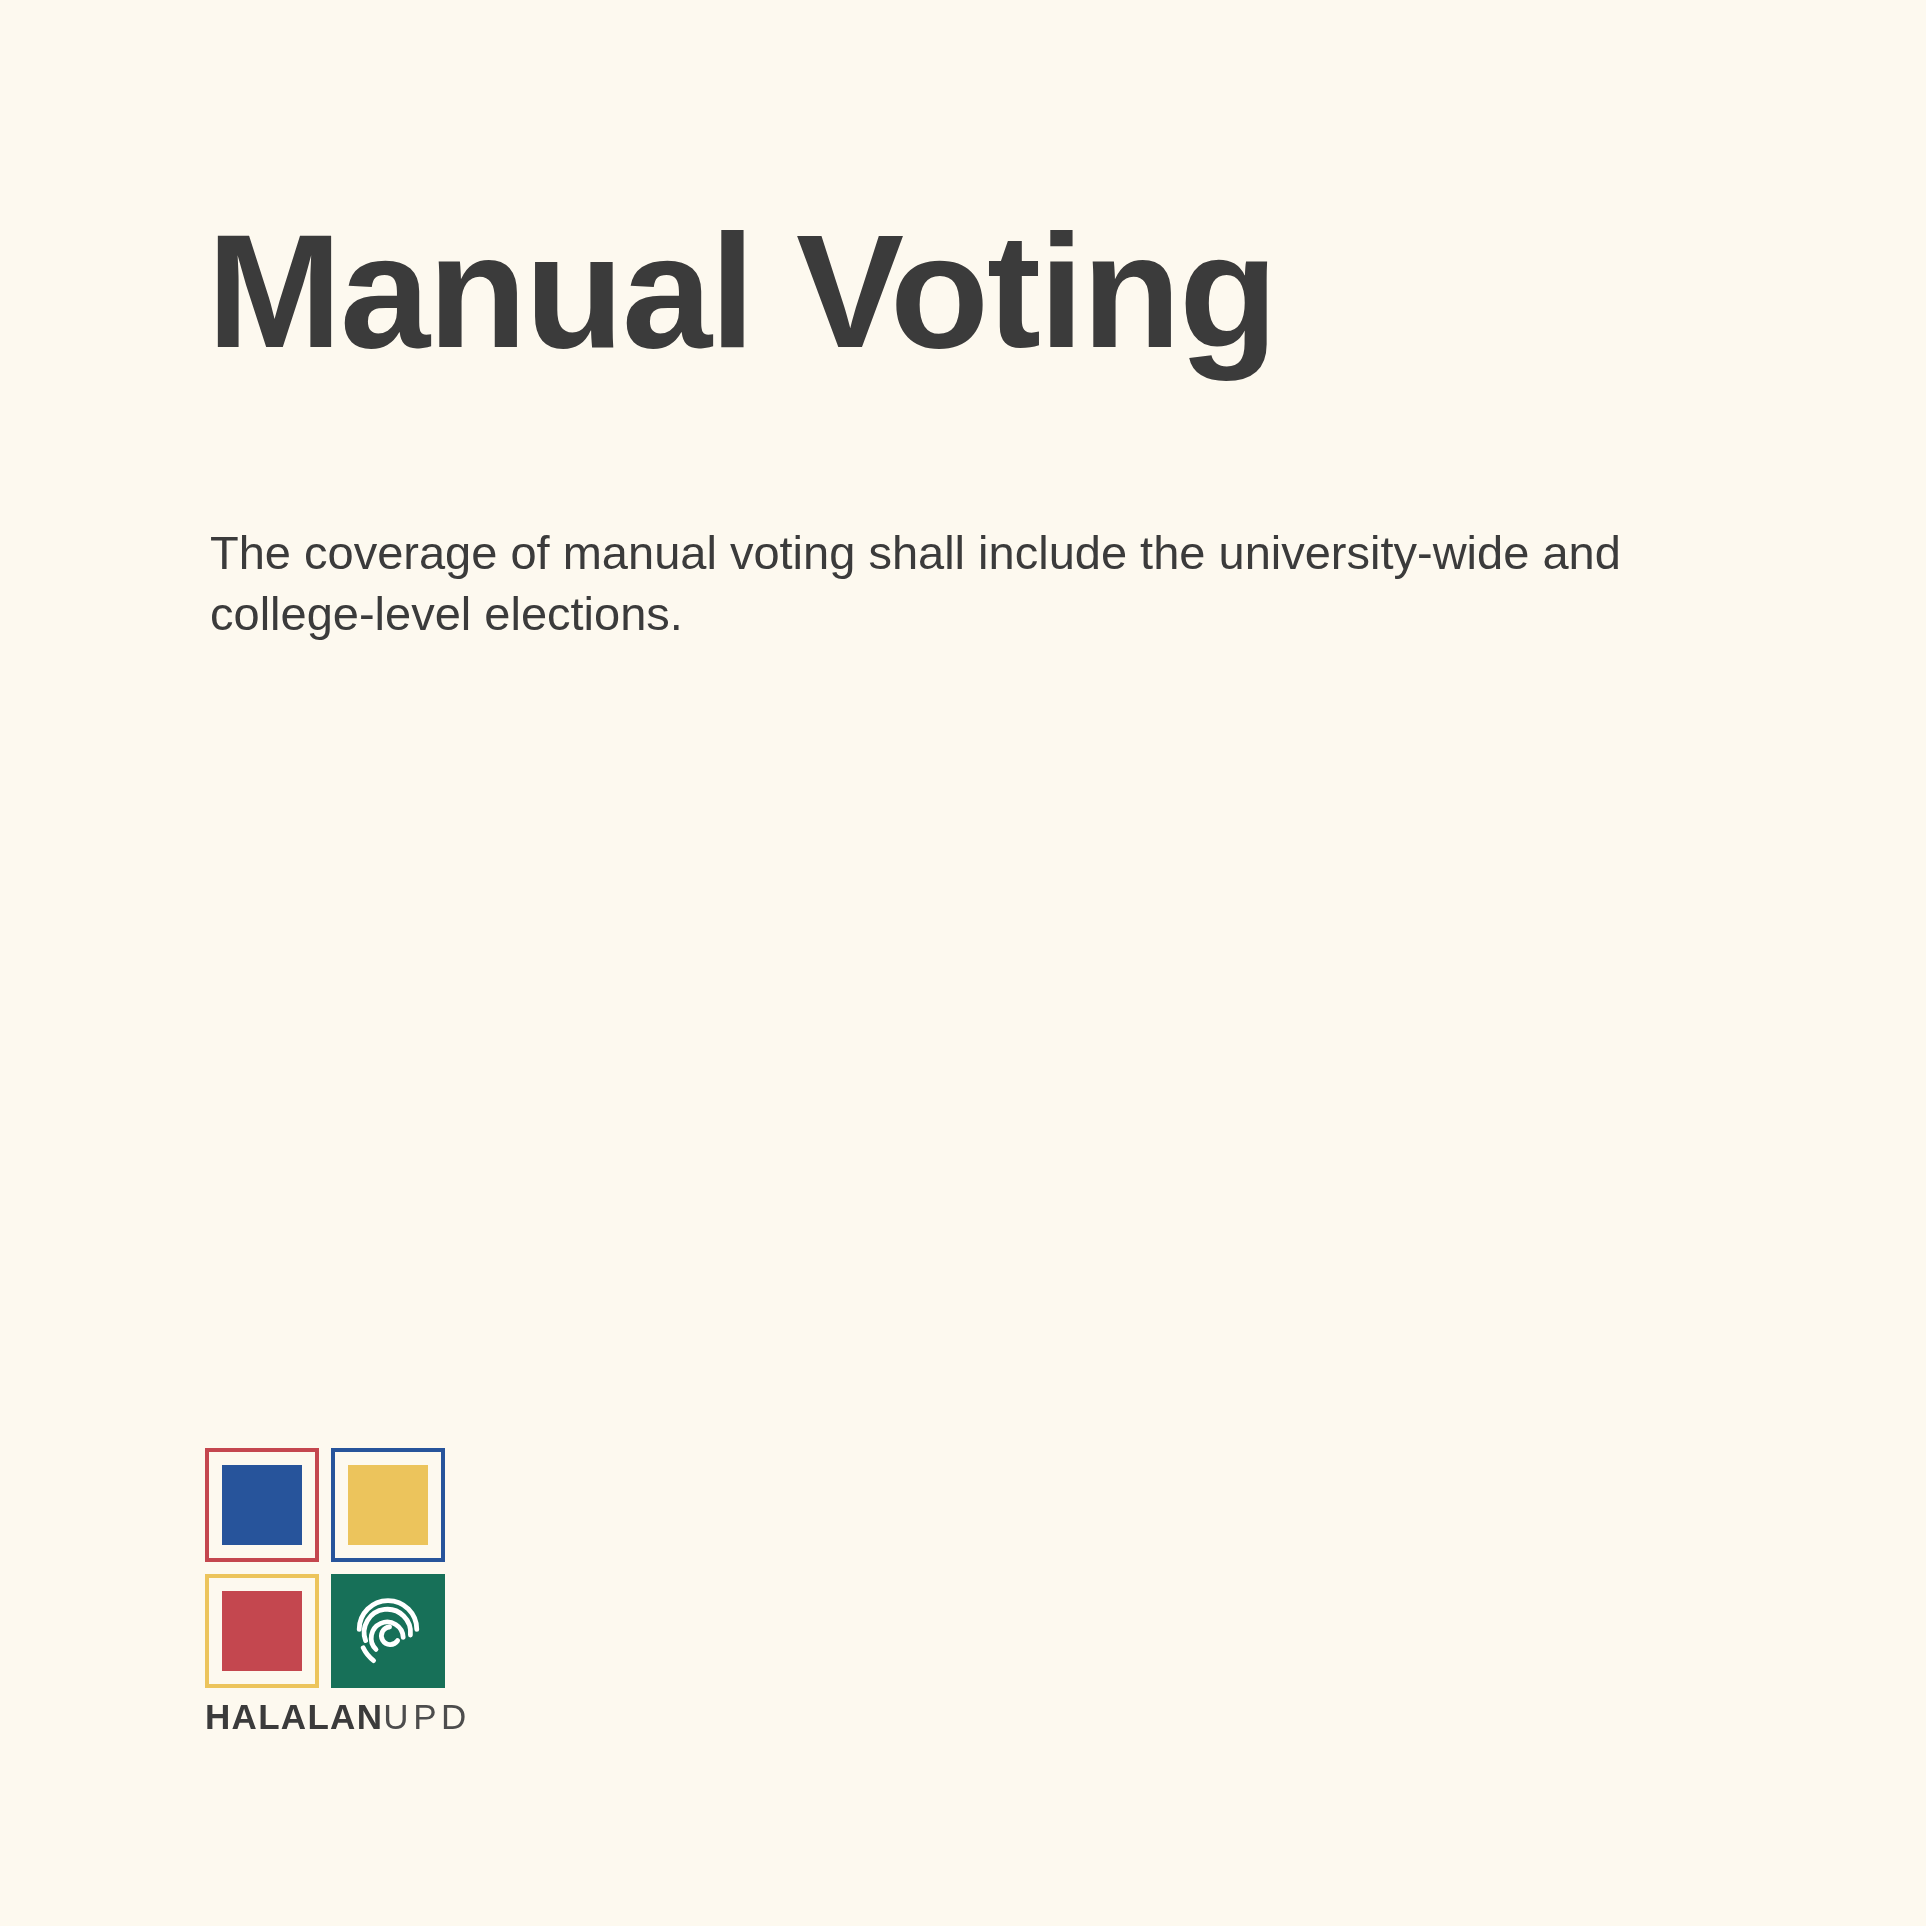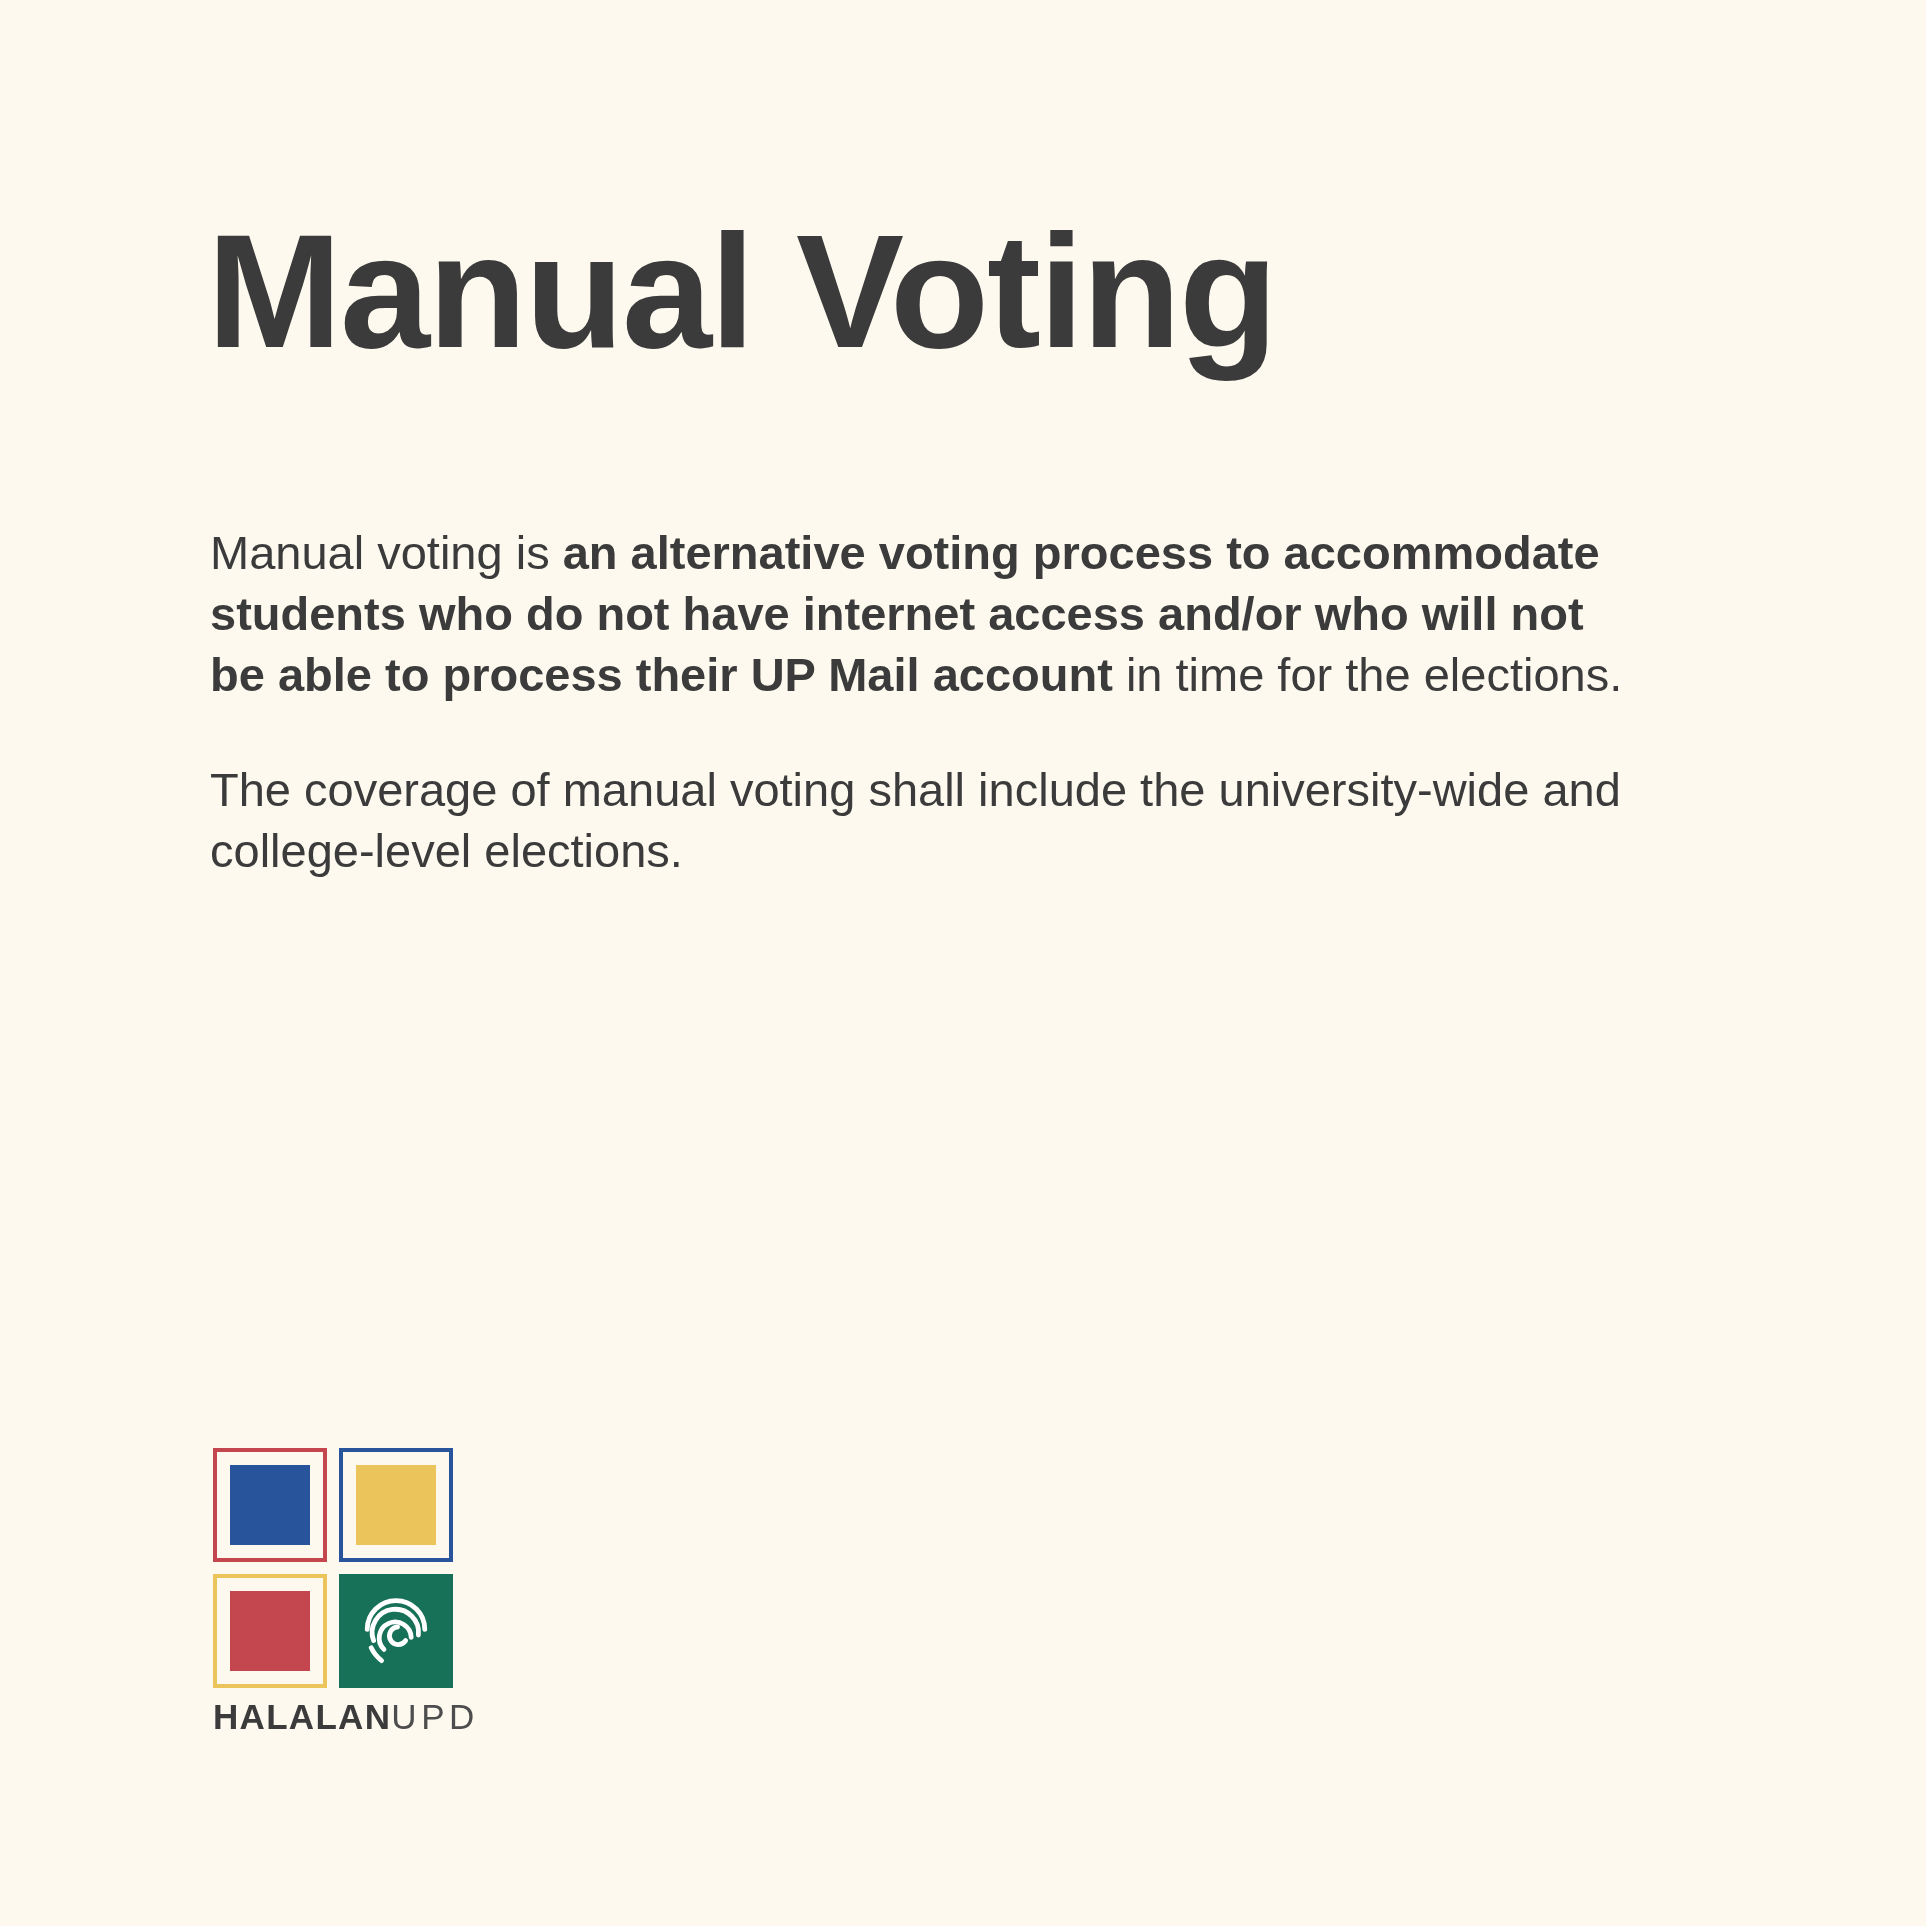--- a/index.html
+++ b/index.html
@@ -47,21 +47,21 @@
     width:1083px;
     text-align:right;
     font-size:68px;
     line-height:78px;
     font-weight:700;
     letter-spacing:-0.7px;
     color:var(--ink);
   }
   .logo{
     position:absolute;
-    left:213px;top:1448px;
+    left:205px;top:1448px;
     width:248px;
   }
   .logo-grid{
     display:grid;
     grid-template-columns:114px 114px;
     grid-template-rows:114px 114px;
     gap:11.7px;
   }
   .sq{
     width:114px;height:114px;
@@ -86,21 +86,20 @@
   .wordmark .wm-light{font-weight:400;letter-spacing:4.6px;color:var(--wordmark-upd);}
 </style>
 </head>
 <body>
 
 <div class="poster">
 
   <h1 class="page-title">Manual Voting</h1>
 
   <div class="body-copy">
-    <p><span>Manual voting is </span><strong>an alternative voting process to accommodate students who do not have internet access and/or who will not be able to process their UP Mail account</strong><span> in time for the elections.</span></p>
     <p>The coverage of manual voting shall include the university-wide and college-level elections.</p>
   </div>
 
   <div class="logo">
     <div class="logo-grid">
       <div class="sq outlined outline-red">
         <div class="fill fill-blue"></div>
       </div>
       <div class="sq outlined outline-blue">
         <div class="fill fill-yellow"></div>

